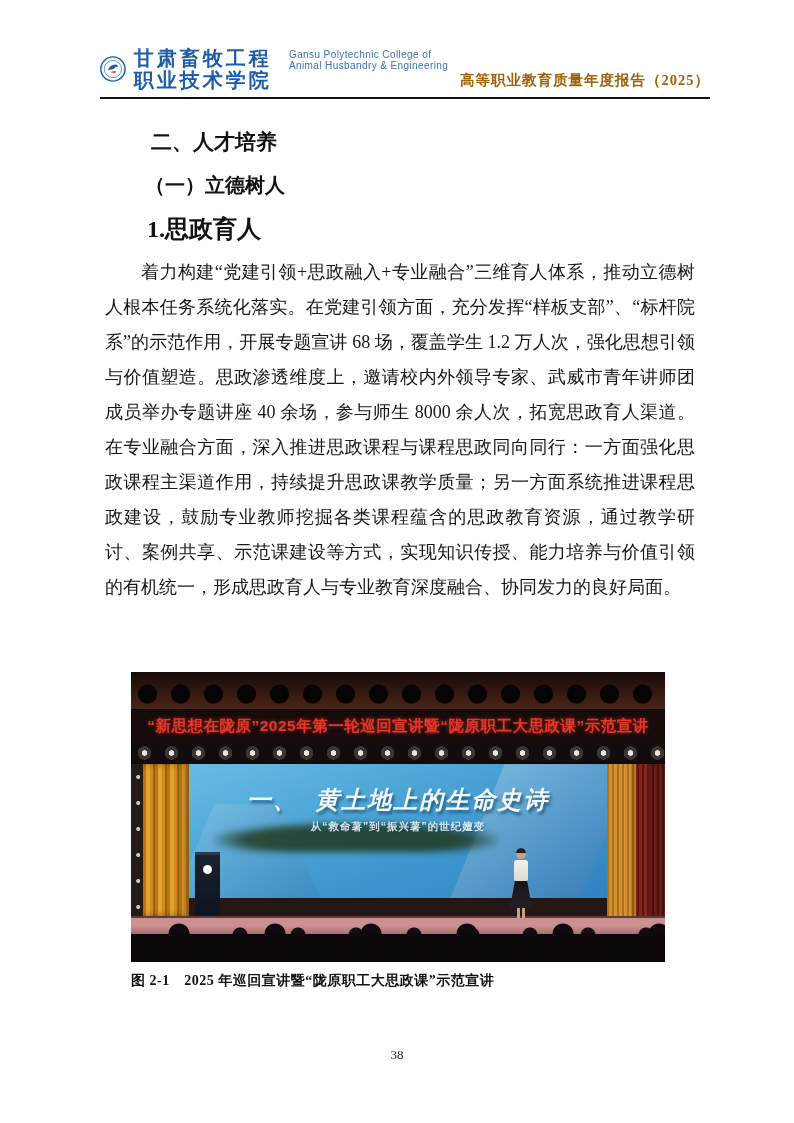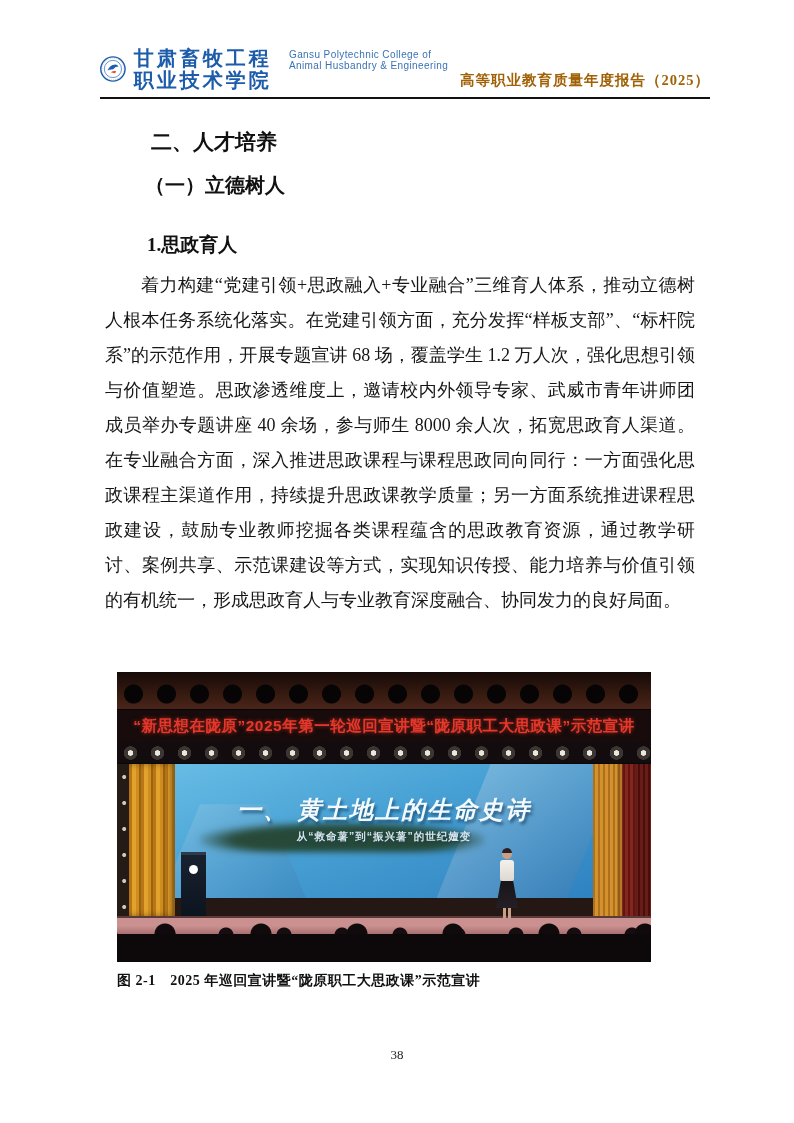--- a/index.html
+++ b/index.html
@@ -34,29 +34,29 @@
   }
   .report-title {
     color: #a16207; font-size: 14.5px; font-weight: bold; letter-spacing: 1px;
     padding-bottom: 2px; white-space: nowrap;
   }
 
   
   .content { position: absolute; left: 105px; right: 99px; top: 124px; }
   .h-section  { font-size: 21px; font-weight: bold; color: #111; padding-left: 46px; margin-top: 4px; font-family: Liberation Serif, serif; }
   .h-sub      { font-size: 20px; font-weight: bold; color: #111; padding-left: 40px; margin-top: 16px; }
-  .h-subsub   { font-size: 19px; font-weight: bold; color: #111; padding-left: 42px; margin-top: 33px; }
+  .h-subsub   { font-size: 24px; font-weight: bold; color: #111; padding-left: 42px; margin-top: 14px; }
   .body-par {
     margin-top: 10px;
     font-size: 18px; line-height: 35px; color: #161616;
     text-align: justify; text-indent: 2em;
   }
 
   
-  .figure { position: absolute; left: 117px; top: 672px; width: 486px; }
+  .figure { position: absolute; left: 131px; top: 672px; width: 486px; }
   .photo {
     position: relative; width: 534px; height: 290px; overflow: hidden;
     background: #120c0e;
   }
   
   .ceiling {
     height: 38px;
     background-color: #2b140f;
     background-image:
       radial-gradient(circle at 50% 58%, #060404 0 9px, rgba(0,0,0,0) 10px),
@@ -115,26 +115,26 @@
     position: absolute; left: -6%; bottom: -20%; width: 40%; height: 90%;
     background: linear-gradient(135deg, rgba(255,255,255,.18), rgba(30,90,150,.25));
     clip-path: polygon(30% 0, 70% 0, 100% 100%, 0 100%);
   }
   .landscape {
     position: absolute; left: 6%; top: 58px; width: 68%; height: 30px;
     background: radial-gradient(ellipse at 50% 60%, rgba(32,58,30,.85) 0 55%, rgba(32,58,30,0) 75%);
     filter: blur(3px);
   }
   .screen-title {
-    position: relative; margin-top: 30px; text-align: center;
+    position: relative; margin-top: 20px; text-align: center;
     color: #f2fafd; font-weight: 900; font-style: italic;
     font-size: 24px; letter-spacing: 2px;
     text-shadow: 2px 3px 3px rgba(15,55,90,.65);
     white-space: nowrap;
-    font-family: Liberation Serif, serif;
+    font-family: Liberation Mono, monospace;
   }
   .screen-subtitle {
     position: relative; margin-top: 4px; text-align: center;
     color: rgba(240,250,255,.88); font-weight: bold; font-size: 10.5px;
     letter-spacing: 1px; text-shadow: 1px 1px 2px rgba(15,55,90,.6);
     white-space: nowrap;
     font-family: "Liberation Sans", "DejaVu Sans", sans-serif;
   }
   .podium {
     position: absolute; left: 64px; bottom: 0; width: 25px; height: 64px;

